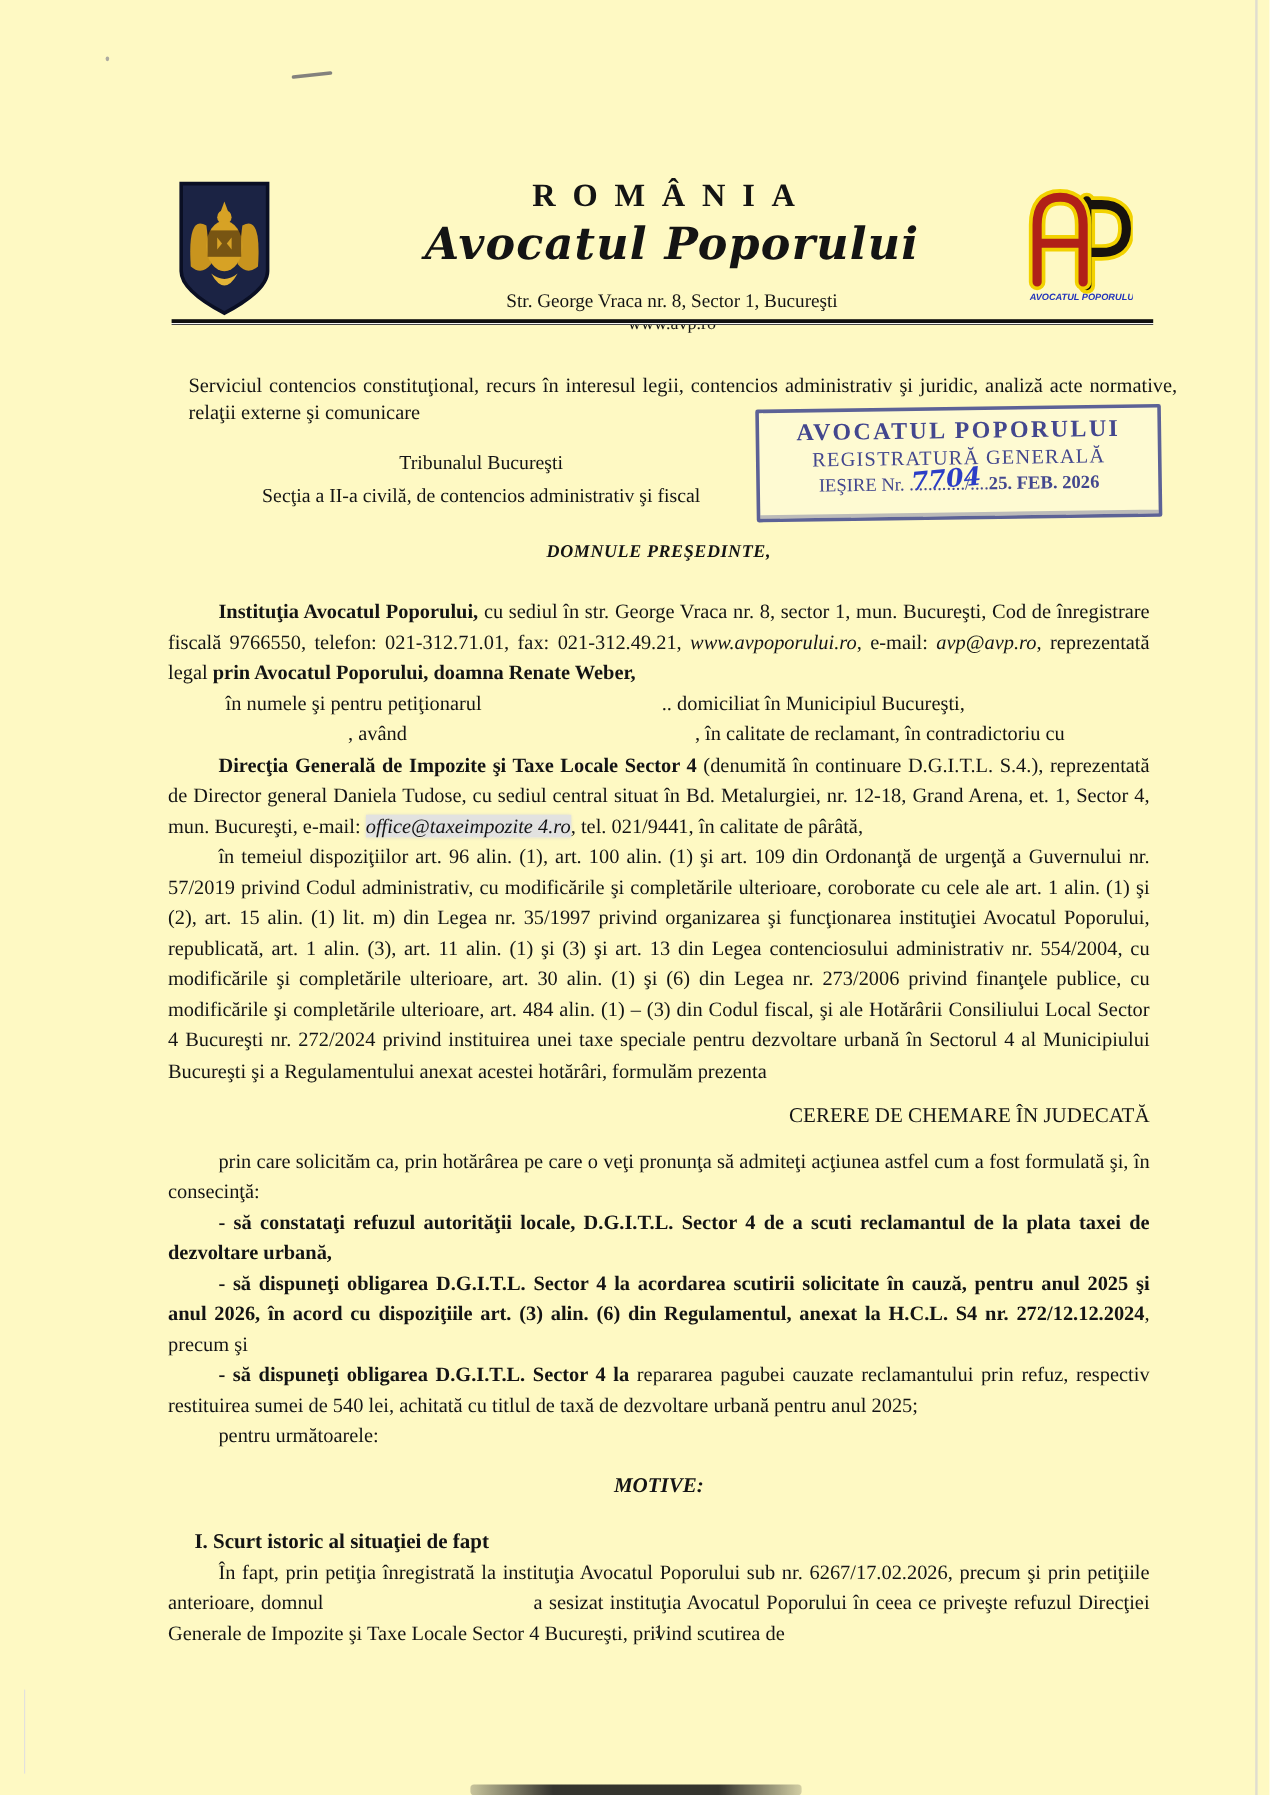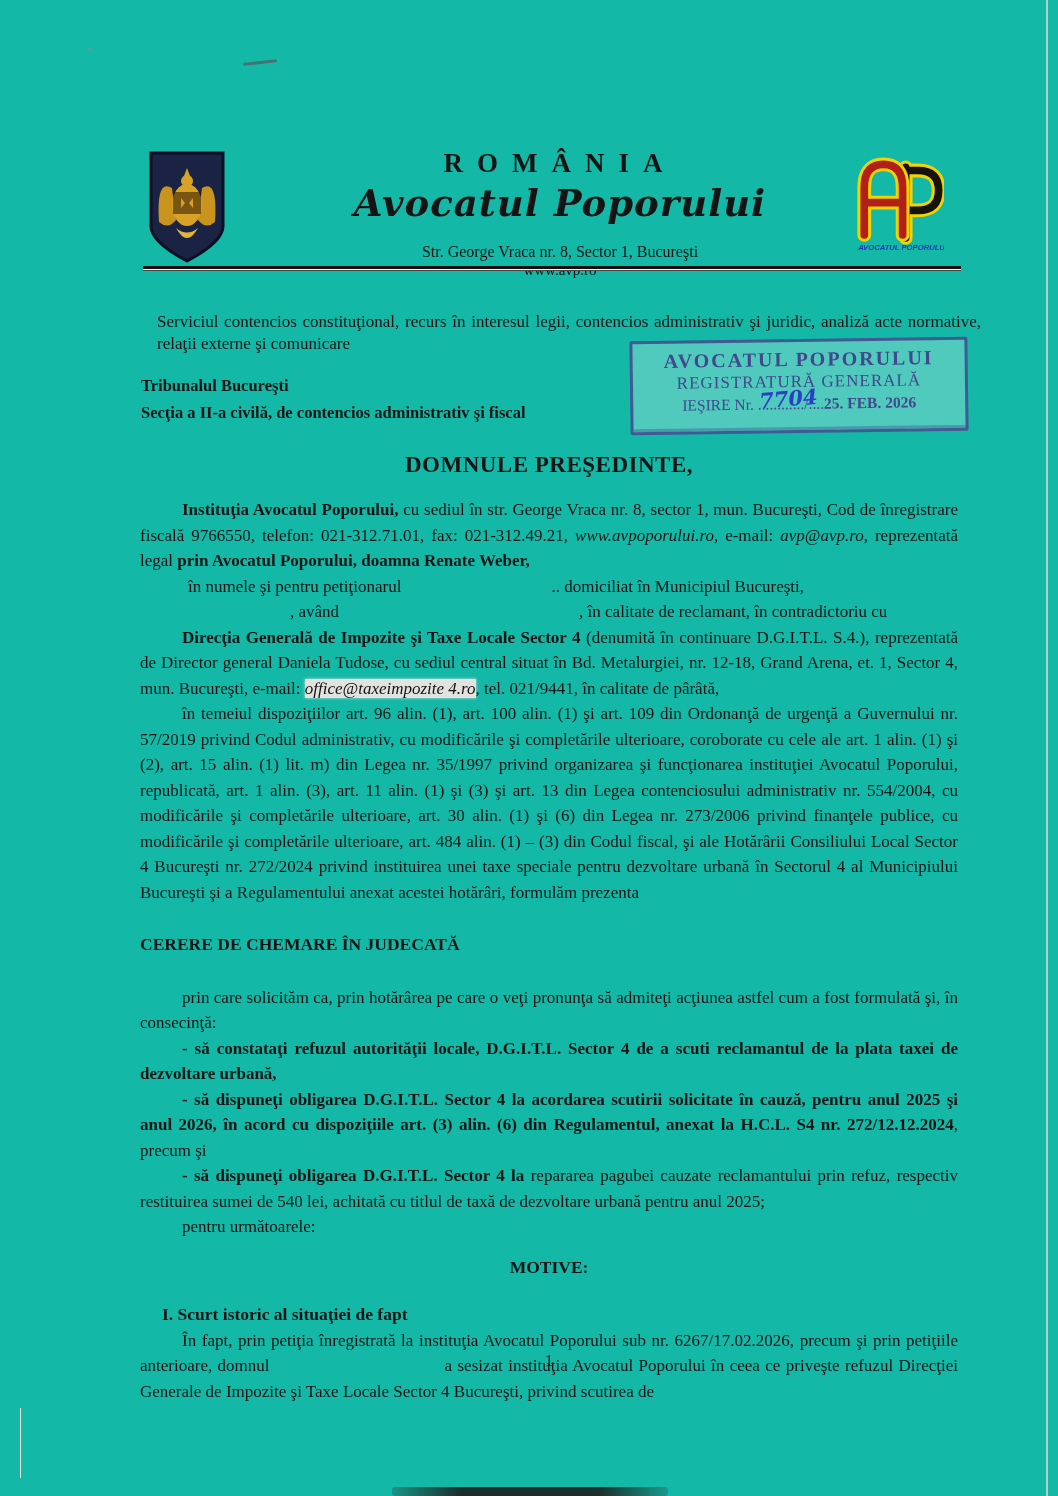--- a/index.html
+++ b/index.html
@@ -1,19 +1,19 @@
 <!DOCTYPE html>
 <html lang="ro"><head>
 <meta charset="utf-8">
 <style>
   html,body{margin:0;padding:0;background:#ffffff;}
   #page{
     position:relative;
     width:1058px;height:1496px;
-    background:#14b8a6;
+    background:#fef9c3;
     font-family:"Liberation Serif", serif;
     color:#141414;
     overflow:hidden;
   }
   
   .edge-line-right{position:absolute;left:1046px;top:0;width:2px;height:1496px;background:#d8d6d2;opacity:.8;}
   .edge-line-left{position:absolute;left:20px;top:1408px;width:1px;height:70px;background:#e3e1dd;}
   .artifact-dash{position:absolute;left:243px;top:61px;width:34px;height:3px;background:#5a5a66;border-radius:2px;transform:rotate(-6deg);opacity:.75;}
   .artifact-dot{position:absolute;left:88px;top:47px;width:3px;height:4px;background:#8a8a92;border-radius:50%;opacity:.7;}
   .bottom-strip{position:absolute;left:392px;top:1487px;width:276px;height:9px;background:linear-gradient(90deg,rgba(40,40,40,.25),rgba(30,30,30,.9) 25%,rgba(30,30,30,.9) 75%,rgba(40,40,40,.2));border-radius:3px;filter:blur(.6px);}
@@ -23,40 +23,40 @@
   .country{font-size:27px;font-weight:bold;letter-spacing:14px;font-family:"Liberation Serif",serif;}
   .script-title{font-family:"DejaVu Serif",serif;font-style:italic;font-weight:bold;font-size:37px;margin-top:2px;letter-spacing:1px;}
   .hdr-addr{font-size:16px;margin-top:18px;}
   .hdr-www{font-size:15px;margin-top:1px;text-align:center;}
   .ap-logo{position:absolute;left:852px;top:150px;width:92px;height:110px;}
   .rule{position:absolute;left:143px;top:266px;width:818px;height:6px;
     background:linear-gradient(180deg,#101010 0,#101010 3px,#f5f5f5 3px,#f5f5f5 4px,#474747 4px,#474747 5px,transparent 5px);}
   .contact{position:absolute;left:143px;top:276px;width:818px;text-align:center;font-size:15.5px;font-weight:bold;line-height:19px;}
   .maillink{color:#1f1fd0;text-decoration:underline;}
   .service{position:absolute;left:157px;top:311px;width:824px;font-size:17px;font-weight:normal;text-align:justify;line-height:22px;}
-  .court{position:absolute;left:141px;top:372px;width:520px;font-size:16.5px;font-weight:bold;line-height:27px;}
+  .court{position:absolute;left:141px;top:372px;width:520px;font-size:16.5px;font-weight:normal;line-height:27px;text-align:center;}
   
   .stamp{position:absolute;left:630px;top:339px;width:332px;height:88px;
     border:3px solid rgba(64,70,140,.85);border-radius:2px;transform:rotate(-0.8deg);
     color:#43478e;text-align:center;overflow:hidden;background:rgba(255,255,255,.25);
     box-shadow:inset 0 -3px 0 rgba(64,70,140,.35);}
   .stamp-l1{font-size:20px;font-weight:bold;letter-spacing:2px;margin-top:6px;}
   .stamp-l2{font-size:17px;letter-spacing:1px;margin-top:1px;}
   .stamp-l3{font-size:15.5px;margin-top:3px;white-space:nowrap;}
   .stamp-dots{position:relative;display:inline-block;}
   .stamp-hand{position:absolute;left:2px;top:-9px;font-family:"DejaVu Serif",serif;font-style:italic;font-size:21px;color:#2c3ec6;transform:rotate(-4deg);font-weight:bold;}
   .stamp-date{font-weight:bold;}
   
-  .salutation{position:absolute;left:140px;top:452px;width:818px;text-align:center;font-weight:bold;font-size:23px;letter-spacing:.5px;}
+  .salutation{position:absolute;left:140px;top:452px;width:818px;text-align:center;font-weight:bold;font-size:15px;letter-spacing:.5px;font-style:italic;}
   .bodyflow{position:absolute;left:140px;top:497px;width:818px;font-size:17px;line-height:25.5px;}
   .para{text-align:justify;text-indent:42px;margin:0;}
   .line{text-align:left;text-indent:48px;margin:0;}
   .line0{text-align:left;text-indent:0;margin:0;}
-  .ctitle{text-align:left;text-indent:0;font-weight:bold;font-size:17.5px;margin:27px 0;}
-  .mtitle{text-align:center;text-indent:0;font-weight:bold;font-size:17.5px;margin:15px 0 22px 0;}
+  .ctitle{text-align:right;text-indent:0;font-weight:normal;font-size:17.5px;margin:12px 0;}
+  .mtitle{text-align:center;text-indent:0;font-weight:bold;font-size:17.5px;margin:15px 0 22px 0;font-style:italic;}
   .sechead{text-indent:22px;margin:14px 0 0 0;text-align:left;font-size:17.5px;}
   .b{font-weight:bold;}
   .i{font-style:italic;}
   .u{}
   .hl{background:#e2e2e0;box-shadow:0 0 3px #d5d5d2;}
   .blank{display:inline-block;height:1em;}
   .pagenum{position:absolute;left:140px;top:1352px;width:818px;text-align:center;font-size:16px;}
 </style>
 </head>
 <body>

